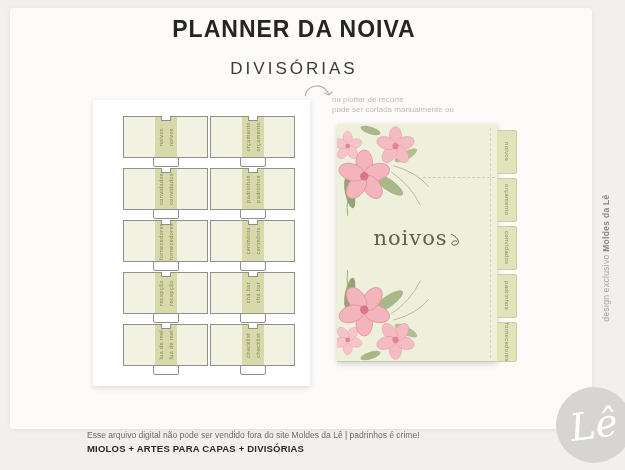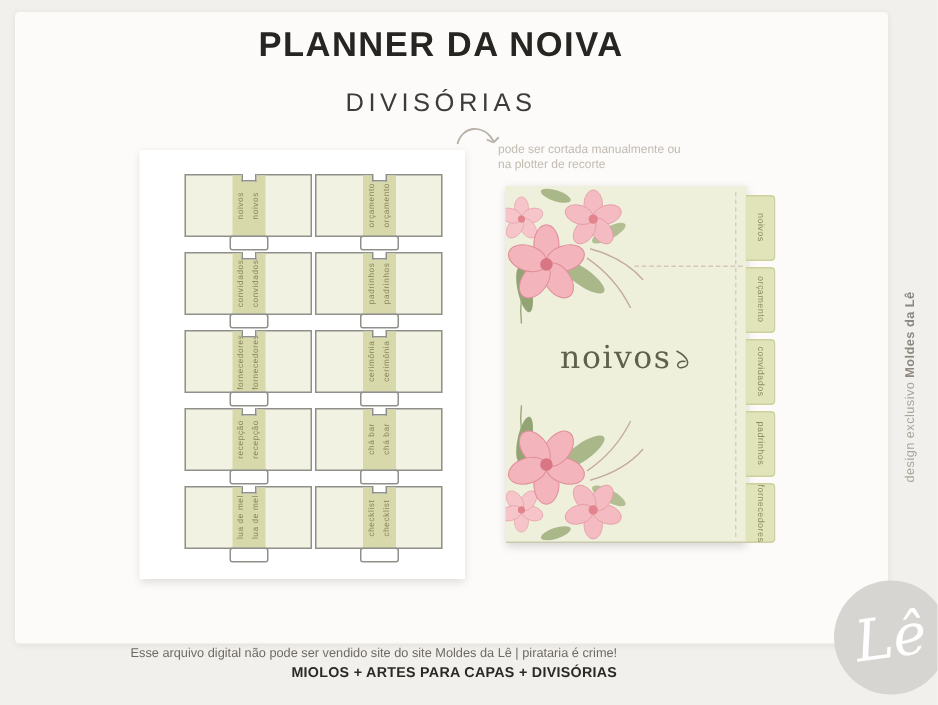--- a/index.html
+++ b/index.html
@@ -72,21 +72,21 @@
     border-radius:0 3px 3px 0;
     display:flex;align-items:center;justify-content:center;
   }
   .tab span{
     writing-mode:vertical-rl;font-size:6px;letter-spacing:.3px;
     color:#8c8c60;white-space:nowrap;
   }
   
   .footer{position:absolute;left:87px;top:430px;}
   .footer-line1{font-size:8.5px;color:#6e6a63;}
-  .footer-line2{font-size:9.5px;font-weight:bold;color:#2a2926;margin-top:3px;letter-spacing:.2px;text-align:right;}
+  .footer-line2{font-size:9.5px;font-weight:bold;color:#2a2926;margin-top:3px;letter-spacing:.2px;}
   
   .side-note{
     position:absolute;left:606px;top:258px;transform:translate(-50%,-50%) rotate(-90deg);
     white-space:nowrap;font-size:8.5px;color:#aba59c;letter-spacing:.3px;
   }
   .side-note b{color:#8d8880;}
   
   .logo{
     position:absolute;left:556px;top:387px;width:76px;height:76px;border-radius:50%;
     background:#d7d5d1;display:flex;align-items:center;justify-content:center;
@@ -104,22 +104,22 @@
 <div class="header">
   <div class="title">PLANNER DA NOIVA</div>
   <div class="subtitle">DIVISÓRIAS</div>
 </div>
 
 <svg class="arrow-svg" width="34" height="28" viewBox="0 0 34 28">
   <path d="M4 16 C7 4, 21 2, 28 14" fill="none" stroke="#b7b1a8" stroke-width="1.2"></path>
   <path d="M28 15 l-4.5 -2 M28 15 l3.5 -3.5" fill="none" stroke="#b7b1a8" stroke-width="1.2"></path>
 </svg>
 <div class="annotation">
+  <span>na plotter de recorte</span>
   <span>pode ser cortada manualmente ou</span>
-  <span>na plotter de recorte</span>
 </div>
 
 <div class="sheet">
 
   <div class="card" style="left:30px;top:16px;">
     <div class="band">
       <span>noivos</span>
       <span>noivos</span>
     </div>
     <div class="notch"></div>
@@ -302,21 +302,21 @@
   </div>
   <div class="tab" style="top:150px;">
     <span>padrinhos</span>
   </div>
   <div class="tab" style="top:198px;height:40px;">
     <span>fornecedores</span>
   </div>
 </div>
 
 <div class="footer">
-  <div class="footer-line1">Esse arquivo digital não pode ser vendido site do site Moldes da Lê  |  pirataria é crime!</div>
+  <div class="footer-line1">Esse arquivo digital não pode ser vendido fora do site Moldes da Lê  |  padrinhos é crime!</div>
   <div class="footer-line2">MIOLOS + ARTES PARA CAPAS + DIVISÓRIAS</div>
 </div>
 
 <div class="side-note">
   <span>design exclusivo </span><b>Moldes da Lê</b>
 </div>
 
 <div class="logo">
   <span>Lê</span>
 </div>

